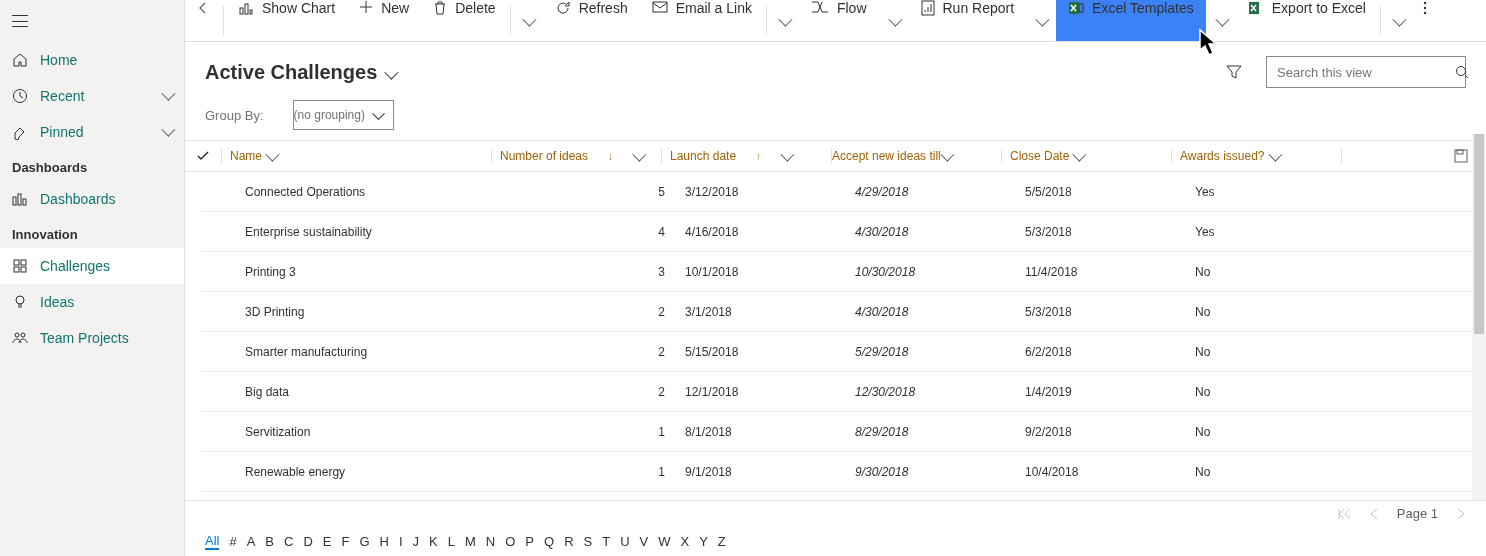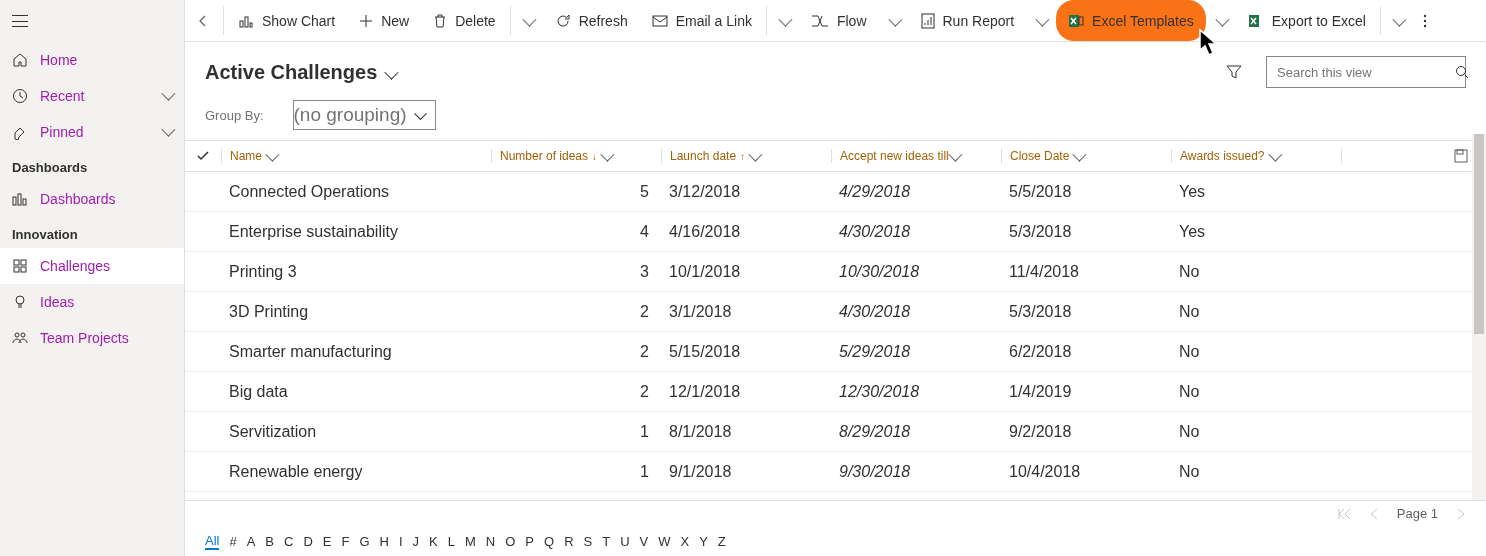--- a/index.html
+++ b/index.html
@@ -34,21 +34,21 @@
     width: 16px; height: 12px;
     display: flex; flex-direction: column; justify-content: space-between;
   }
   .ham-icon span { height: 1px; background:#323130; display:block; }
   .nav-item {
     height: 36px;
     display:flex; align-items:center;
     padding: 0 12px;
     cursor: pointer;
     font-size: 14px;
-    color:#a21caf;
+    color:#0f766e;
   }
   .nav-item .ic { width:16px; margin-right:12px; display:flex; align-items:center; justify-content:center; }
   .nav-item .chev { margin-left:auto; font-size:12px; color:#605e5c; }
   .nav-section {
     padding: 10px 12px 6px;
     font-weight: 600;
     font-size: 13px;
     color: #323130;
   }
   .nav-item.active {
@@ -61,33 +61,33 @@
     display:flex; flex-direction:column;
   }
   
   .toolbar {
     height:42px;
     border-bottom:1px solid #e1dfdd;
     display:flex;
     align-items:stretch;
   }
   .tb-btn {
-    display:flex; align-items:center;
+    display:flex; 
     padding:0 12px;
     font-size:14px;
     cursor:pointer;
     border:none;
     background:transparent;
     color:#323130;
     white-space:nowrap;
   }
   .tb-btn.icon-only { padding:0 10px; }
   .tb-btn .ic { margin-right:8px; display:inline-flex; }
   .tb-sep { width:1px; background:#e1dfdd; margin:6px 2px; }
-  .tb-btn.highlight { background:#f97316;border-radius:18px; }
+  .tb-btn.highlight { background:#3b82f6; }
   .tb-chev { padding:0 10px; display:flex; align-items:center; cursor:pointer; }
   
   .view-header {
     padding: 14px 20px 6px;
     display:flex; align-items:center;
   }
   .view-title {
     font-size:20px; font-weight:600;
     display:flex; align-items:center; gap:8px;
     cursor:pointer;
@@ -114,21 +114,21 @@
   .groupby {
     padding: 6px 20px 10px;
     display:flex; align-items:center; gap:29px;
     font-size:13px; color:#737373;
   }
   .groupby-select {
     border:1px solid #8a8886;
     height:30px; padding:0 28px 0 0;
     display:flex; align-items:center;
     position:relative; cursor:pointer;
-    font-size:19px;
+    font-size:12px;
   }
   .groupby-select::after {
     content:""; position:absolute; right:10px; top:50%;
     width:8px; height:8px; border-right:1px solid #323130; border-bottom:1px solid #323130;
     transform: translateY(-65%) rotate(45deg);
   }
   
   .grid {
     flex:1;
     position:relative;
@@ -139,34 +139,35 @@
     border-top:1px solid #e1dfdd;
     border-bottom:1px solid #e1dfdd;
     height:32px;
     align-items:center;
     font-size:12px;
     color:#a16207;
     position:relative;
   }
   .col-check { width:36px; display:flex; justify-content:center; }
   .col-name { width:270px; border-left:1px solid #e1dfdd; padding-left:8px; display:flex; align-items:center; gap:4px; }
-  .col-ideas { width:170px; border-left:1px solid #e1dfdd; padding-left:8px; display:flex; align-items:center; gap:4px; }
-  .col-launch { width:170px; border-left:1px solid #e1dfdd; padding-left:8px; display:flex; align-items:center; gap:4px; }
-  .col-accept { width:170px; border-left:1px solid #e1dfdd; padding-left:8px; display:flex; align-items:center; }
+  .col-ideas { width:170px; border-left:1px solid #e1dfdd; padding-left:8px; display:flex; align-items:center; gap:20px; }
+  .col-launch { width:170px; border-left:1px solid #e1dfdd; padding-left:8px; display:flex; align-items:center; gap:20px; }
+  .col-accept { width:170px; border-left:1px solid #e1dfdd; display:flex; align-items:center; }
   .col-close { width:170px; border-left:1px solid #e1dfdd; padding-left:8px; display:flex; align-items:center; gap:4px;}
   .col-awards { width:170px; border-left:1px solid #e1dfdd; padding-left:8px; display:flex; align-items:center; gap:4px;}
   .col-end { flex:1; border-left:1px solid #e1dfdd; display:flex; justify-content:flex-end; padding-right:18px; align-items:center; }
   .sort-icon { font-size:10px; }
   .grid-body { }
   .grid-row {
     display:flex;
     height:40px;
     align-items:center;
     border-bottom:1px solid #edebe9;
-    font-size:16px;
+    font-size:12px;
+    margin-left:16px;
   }
   .grid-row .cell { padding-left:8px; }
   .cell-name { width:270px; }
   .cell-ideas { width:170px; text-align:right; padding-right:12px; }
   .cell-launch { width:170px; }
   .cell-accept { width:170px;font-style:italic; }
   .cell-close { width:170px; }
   .cell-awards { width:170px; }
   .cell-check { width:36px; }
   

